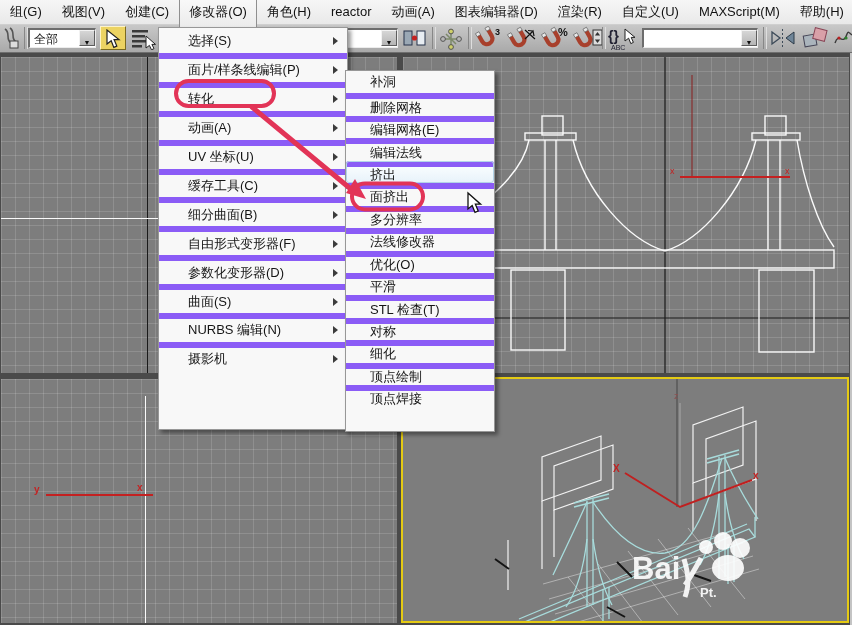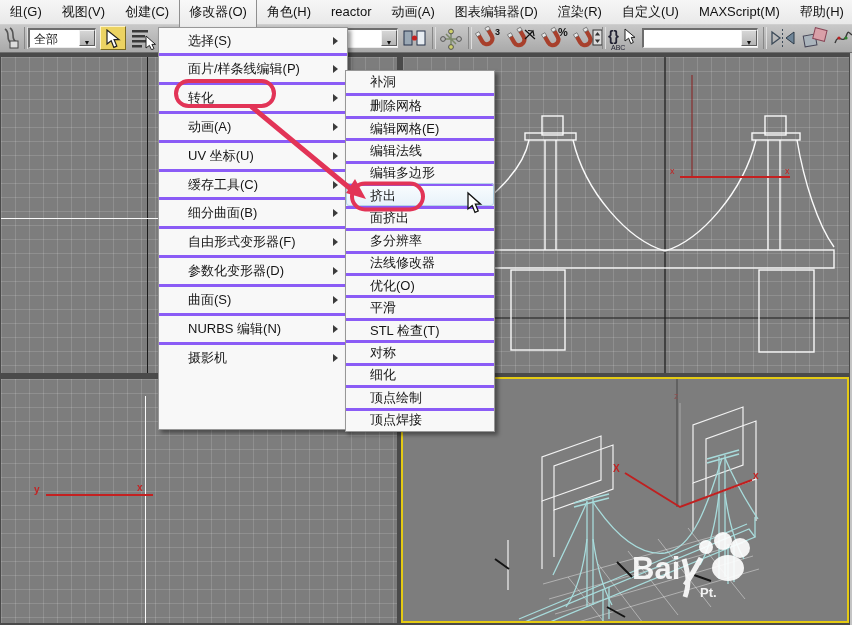--- a/index.html
+++ b/index.html
@@ -70,21 +70,21 @@
     position:absolute;background:#f8f8f8;
     border:1px solid #979797;box-shadow:3px 3px 4px rgba(0,0,0,.40);
     z-index:10;box-sizing:border-box;
   }
   .menu-main{left:158px;top:27px;width:190px;height:403px;}
   .menu-sub{left:345px;top:70px;width:150px;height:362px;}
   .mi{
     position:relative;font-size:13px;color:#151515;
     display:flex;align-items:center;box-sizing:border-box;cursor:default;
   }
-  .mi + .mi{border-top:3px solid #8b5cf6;}
+  .mi + .mi{border-top:6px solid #8b5cf6;}
   .menu-main .mi{height:28.9px;padding-left:29px;}
   .menu-main .mi:first-child{height:25px;}
   .menu-sub .mi{height:22.44px;padding-left:24px;}
   .mi .arrow{
     position:absolute;right:9px;top:50%;margin-top:-4px;
     width:0;height:0;border-left:5px solid #3c3c3c;
     border-top:4px solid transparent;border-bottom:4px solid transparent;
   }
   .mi.hover{
     background:linear-gradient(#f8fcfe,#e7f2fa);
@@ -431,23 +431,20 @@
     </div>
 
     <div class="mi">
       <span>编辑网格(E)</span>
     </div>
 
     <div class="mi">
       <span>编辑法线</span>
     </div>
 
-    <div class="mi">
-      <span>编辑多边形</span>
-    </div>
 
     <div class="mi hover">
       <span>挤出</span>
     </div>
 
     <div class="mi">
       <span>面挤出</span>
     </div>
 
     <div class="mi">

